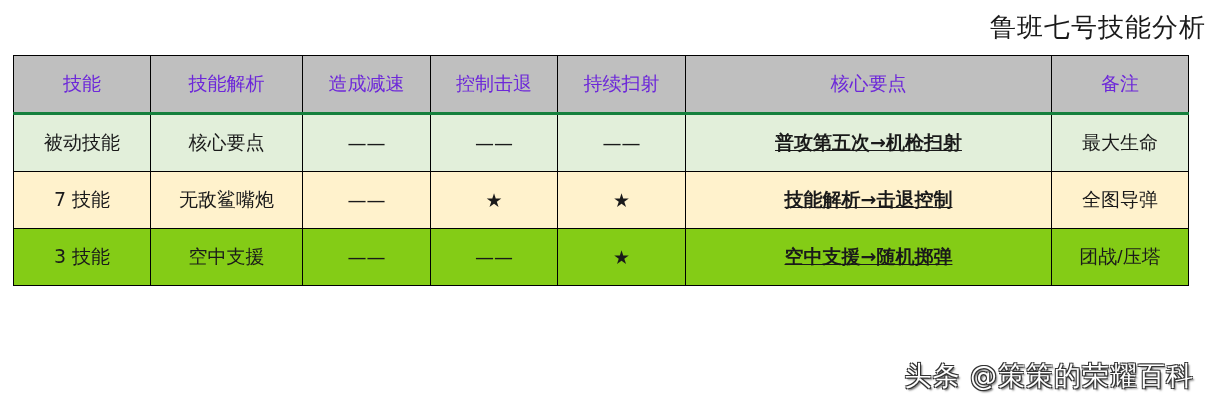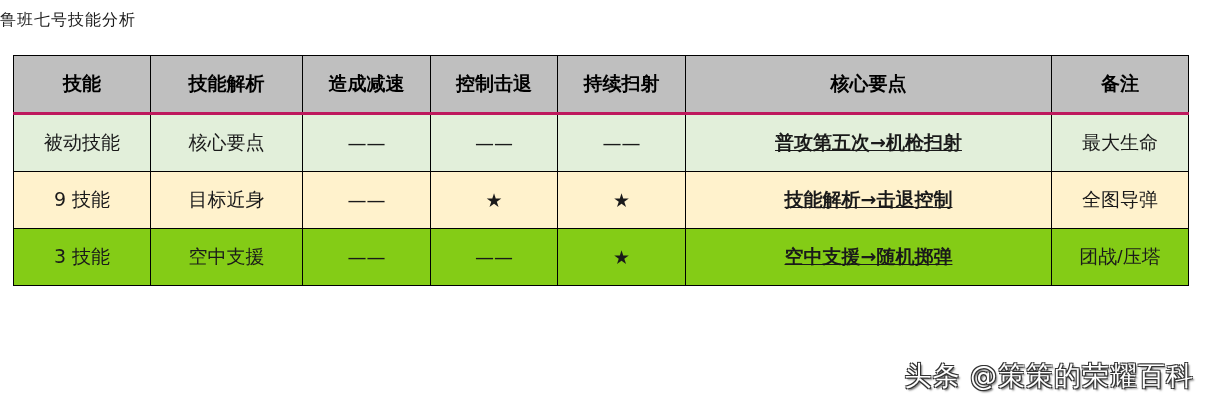--- a/index.html
+++ b/index.html
@@ -1,25 +1,25 @@
 <!DOCTYPE html>
 <html><head>
 <meta charset="utf-8">
 <style>
   html, body { margin: 0; padding: 0; background: #ffffff; }
   body { width: 1206px; height: 404px; position: relative; overflow: hidden;
          font-family: "DejaVu Sans", "Liberation Sans", sans-serif; color: #111; }
-  .title { position: absolute; left: 0; top: 10px; width: 1206px; text-align: left;
-           font-size: 16px; font-weight: 500; color: #1a1a1a; letter-spacing: 1px; font-family: Liberation Serif, serif; }
+  .title { position: absolute; left: 0; top: 10px; width: 1206px; text-align: right;
+           font-size: 26px; font-weight: 500; color: #1a1a1a; letter-spacing: 1px; font-family: Liberation Serif, serif; }
   table.skills { position: absolute; left: 13px; top: 55px; border-collapse: collapse;
                  table-layout: fixed; width: 1175px; }
   table.skills th, table.skills td { border: 1.5px solid #000; text-align: center;
                  vertical-align: middle; padding: 0; font-size: 19px; }
-  table.skills thead th { background: #BFBFBF; height: 56px; font-weight: 700;
-                 border-bottom: 3px solid #be185d; color: #000000; }
+  table.skills thead th { background: #BFBFBF; height: 56px; font-weight: 400;
+                 border-bottom: 3px solid #15803d; color: #6d28d9; }
   table.skills tbody td { height: 56px; color: #1a1a1a; }
   tr.row-0 td { background: #E2EFDA; margin-left: 7px; }
   tr.row-1 td { background: #DDEBF7; }
   tr.row-2 td { background: #FFF2CC; }
   tr.row-3 td { background: #84cc16; }
   td.mark { font-size: 18px; }
   td.core { font-weight: 600; text-decoration: underline; }
   td.note { font-family: Liberation Sans, sans-serif; font-weight: normal; color: #333; }
   .watermark { position: absolute; right: 12px; top: 358px; font-size: 27px; color: #fff;
                font-weight: 500; letter-spacing: 1px;
@@ -55,22 +55,22 @@
     <tr class="row-0">
       <td class="skill-name">被动技能</td>
       <td>核心要点</td>
       <td class="mark">——</td>
       <td class="mark">——</td>
       <td class="mark">——</td>
       <td class="core">普攻第五次→机枪扫射</td>
       <td class="note">最大生命</td>
     </tr>
     <tr class="row-2">
-      <td class="skill-name">9 技能</td>
-      <td>目标近身</td>
+      <td class="skill-name">7 技能</td>
+      <td>无敌鲨嘴炮</td>
       <td class="mark">——</td>
       <td class="mark">★</td>
       <td class="mark">★</td>
       <td class="core">技能解析→击退控制</td>
       <td class="note">全图导弹</td>
     </tr>
     <tr class="row-3">
       <td class="skill-name">3 技能</td>
       <td>空中支援</td>
       <td class="mark">——</td>

